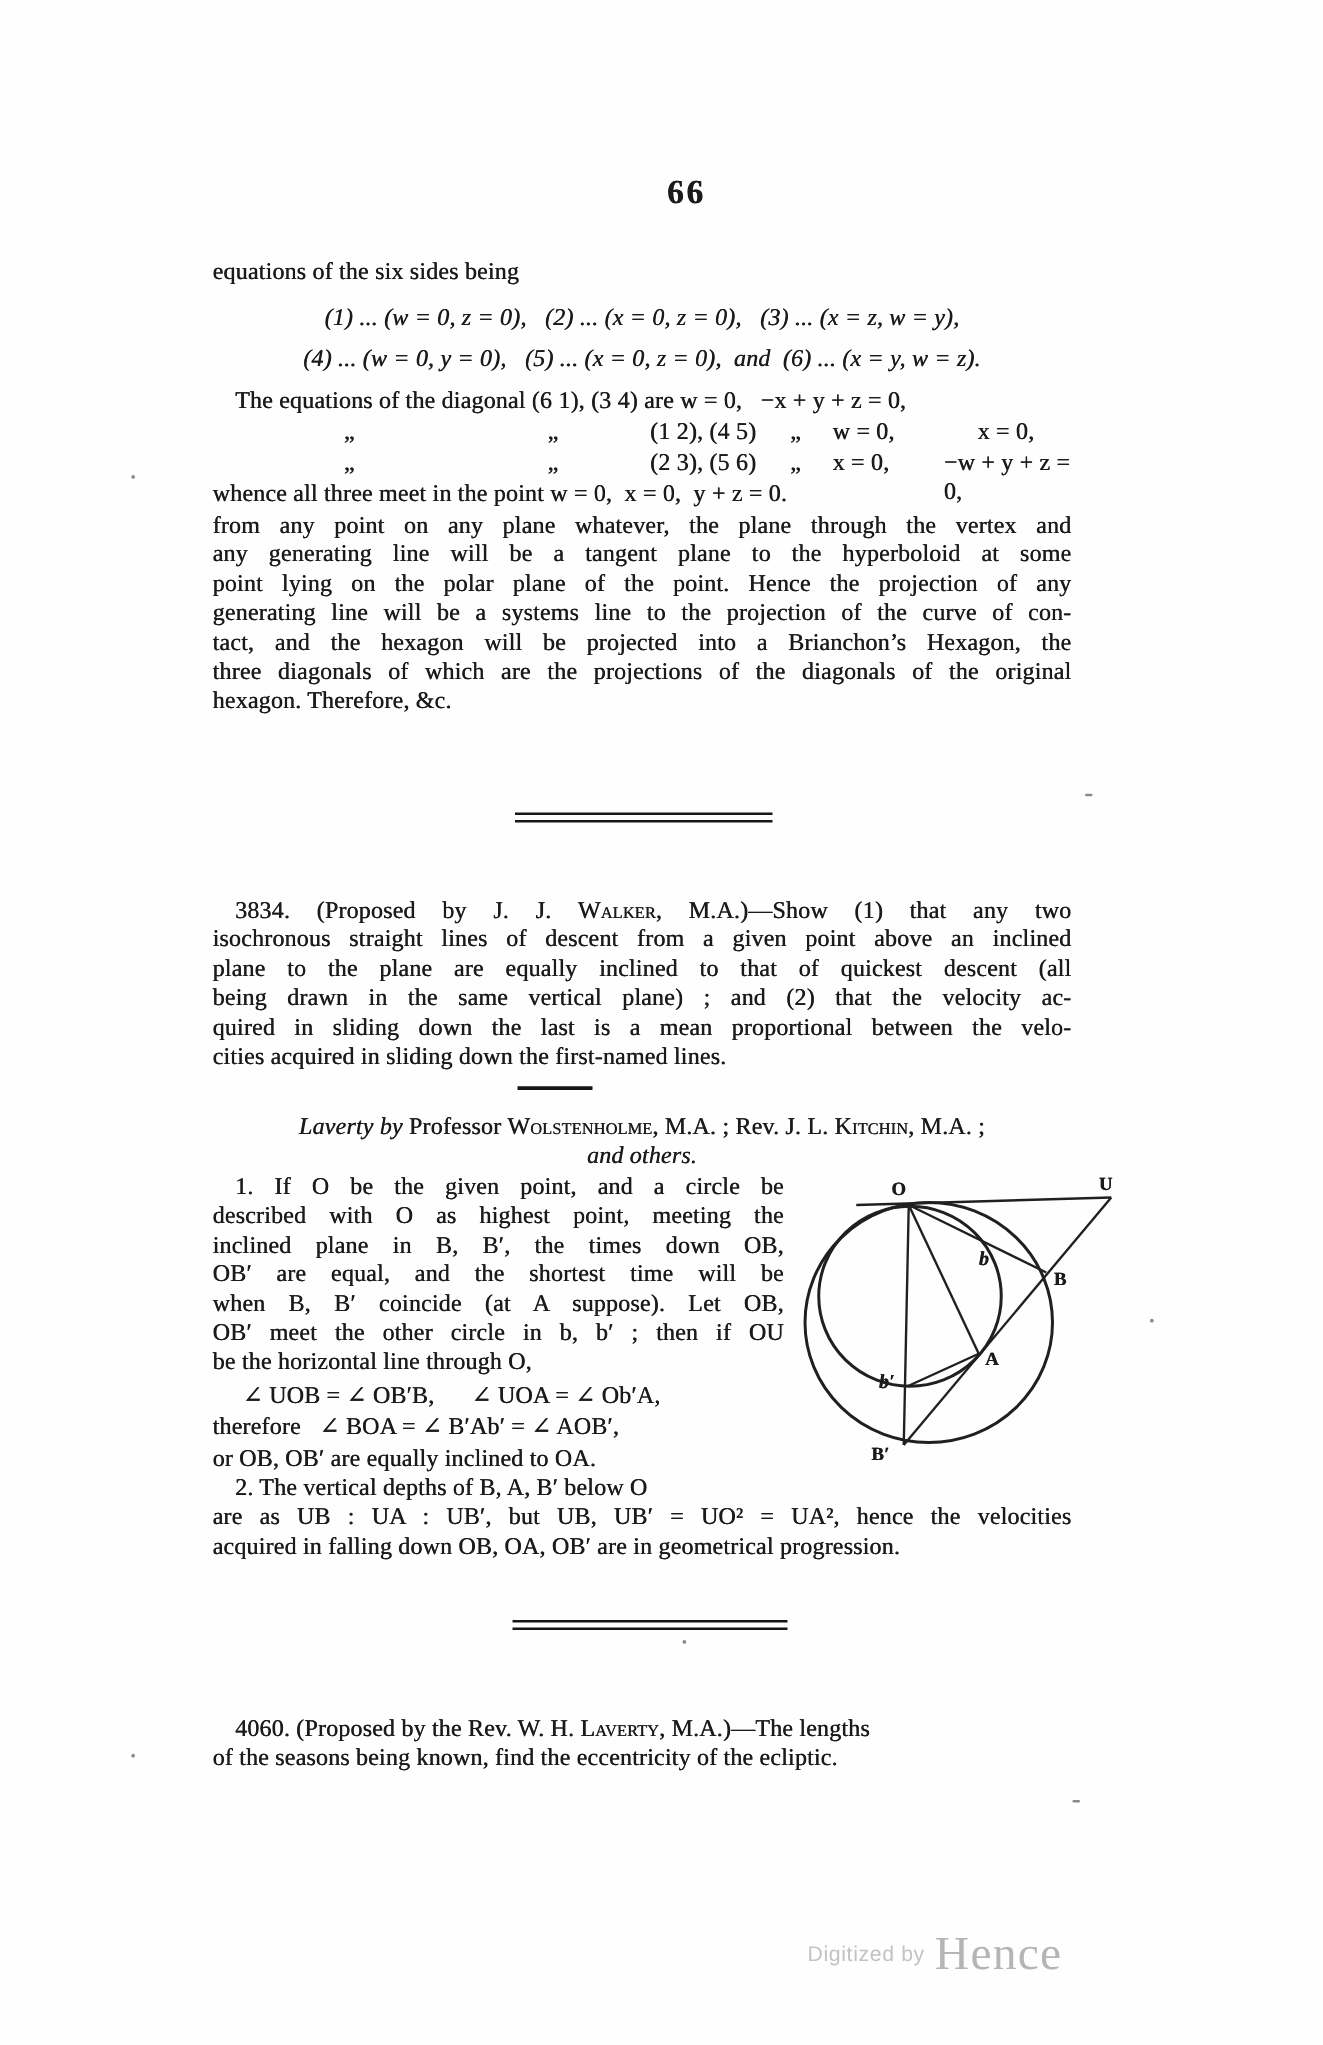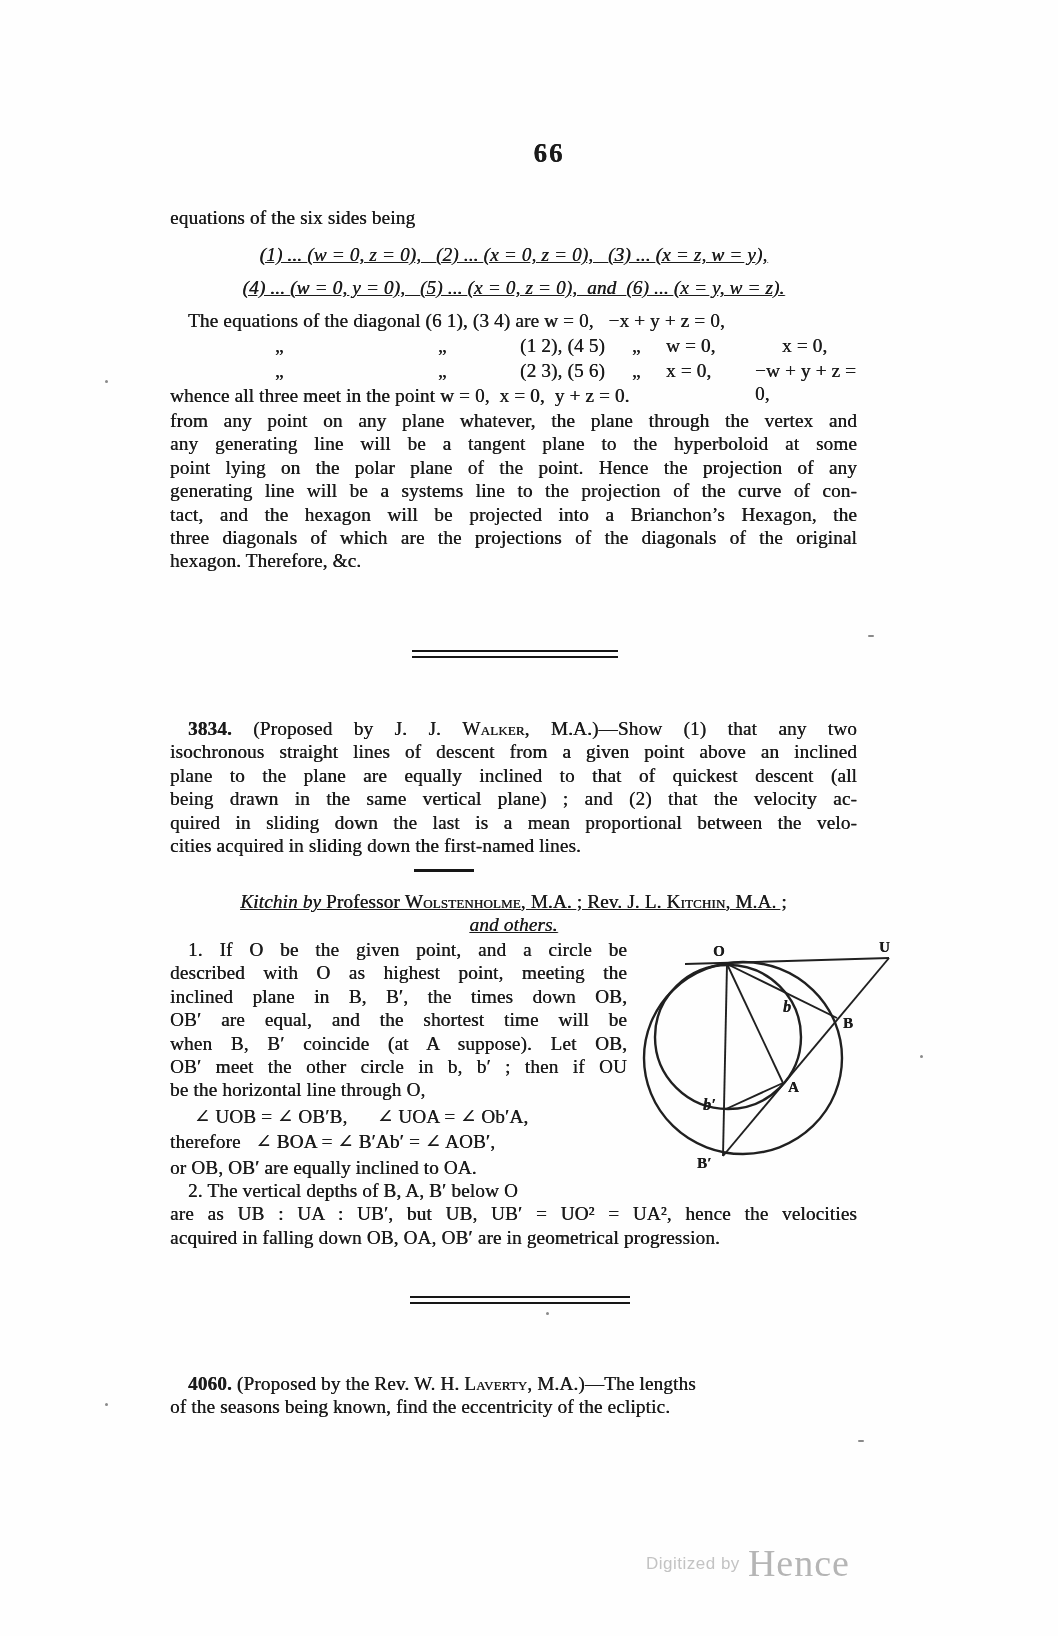--- a/index.html
+++ b/index.html
@@ -7,25 +7,25 @@
     position:relative;width:1058px;height:1636px;margin:0 auto;
     background:#fefefe;overflow:hidden;
     font-family:"Liberation Serif","DejaVu Serif",serif;
     color:#1b1b1b;font-size:19.2px;line-height:23.4px;
     letter-spacing:.15px;
     text-shadow:.35px 0 0 currentColor;
   }
   .blk{position:absolute;left:170px;width:687px;}
   .j{text-align:justify;text-align-last:justify;}
   .pre{white-space:pre;}
-  .center{text-align:center;text-decoration:underline;}
+  .center{text-align:center;}
   .ind{text-indent:18px;}
   .it{font-style:italic;}
   .sc{font-variant:small-caps;}
-  .b{font-weight:bold;}
+  .b{font-weight:normal;}
   .pageno{position:absolute;top:142px;left:0;width:100%;text-align:center;
     font-size:27px;font-weight:bold;letter-spacing:2px;margin-left:20px;}
   .drule{position:absolute;height:4px;border-top:2px solid #161616;border-bottom:2px solid #161616;}
   .srule{position:absolute;height:3px;background:#161616;}
   .dline{position:absolute;left:170px;width:687px;height:25px;}
   .dline span{position:absolute;top:0;}
   .figure{float:right;width:268px;height:238px;margin:0 -52px 6px 14px;}
   .figure text{font-family:"Liberation Serif","DejaVu Serif",serif;font-weight:bold;font-size:15px;fill:#1b1b1b;}
   .figure text.small{font-style:italic;font-size:16px;}
   .wm{position:absolute;left:646px;top:1552px;display:flex;align-items:flex-start;text-shadow:none;}
@@ -83,21 +83,21 @@
     <div class="j">isochronous straight lines of descent from a given point above an inclined</div>
     <div class="j">plane to the plane are equally inclined to that of quickest descent (all</div>
     <div class="j">being drawn in the same vertical plane) ; and (2) that the velocity ac-</div>
     <div class="j">quired in sliding down the last is a mean proportional between the velo-</div>
     <div>cities acquired in sliding down the first-named lines.</div>
   </div>
 
   <div class="srule" style="top:869px;left:414px;width:60px"></div>
 
   <div class="blk center" style="top:890px">
-    <span class="it">Kitchin by</span><span> Professor </span><span class="sc">Wolstenholme</span><span>, M.A. ; Rev. J. L. </span><span class="sc">Kitchin</span><span>, M.A. ;</span>
+    <span class="it">Laverty by</span><span> Professor </span><span class="sc">Wolstenholme</span><span>, M.A. ; Rev. J. L. </span><span class="sc">Kitchin</span><span>, M.A. ;</span>
   </div>
   <div class="blk center it" style="top:913px">and others.</div>
 
   <div class="blk" style="top:938px">
 
     <svg class="figure" viewBox="0 0 268 238">
       <g fill="none" stroke="#202020" stroke-width="2.4">
         <ellipse cx="102" cy="120" rx="99" ry="96"></ellipse>
         <ellipse cx="87" cy="99" rx="73" ry="72"></ellipse>
       </g>

